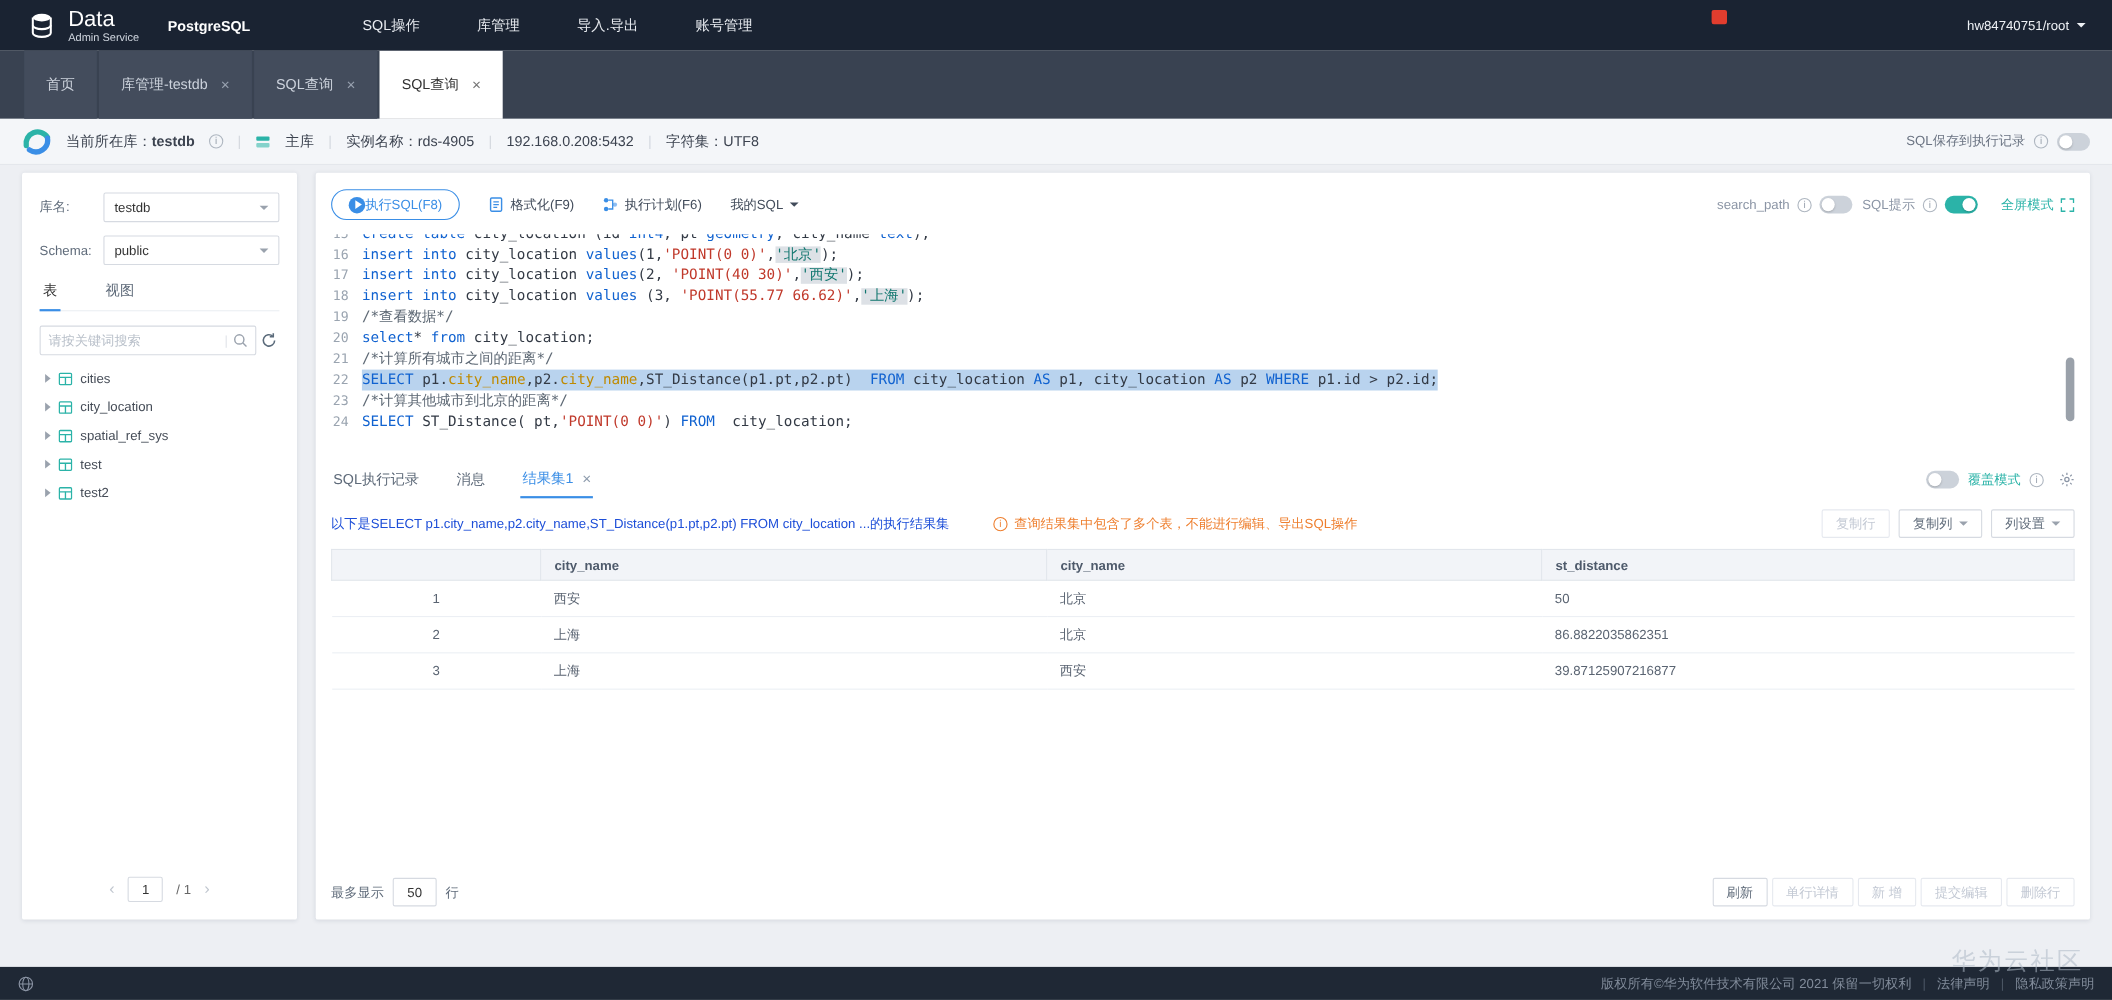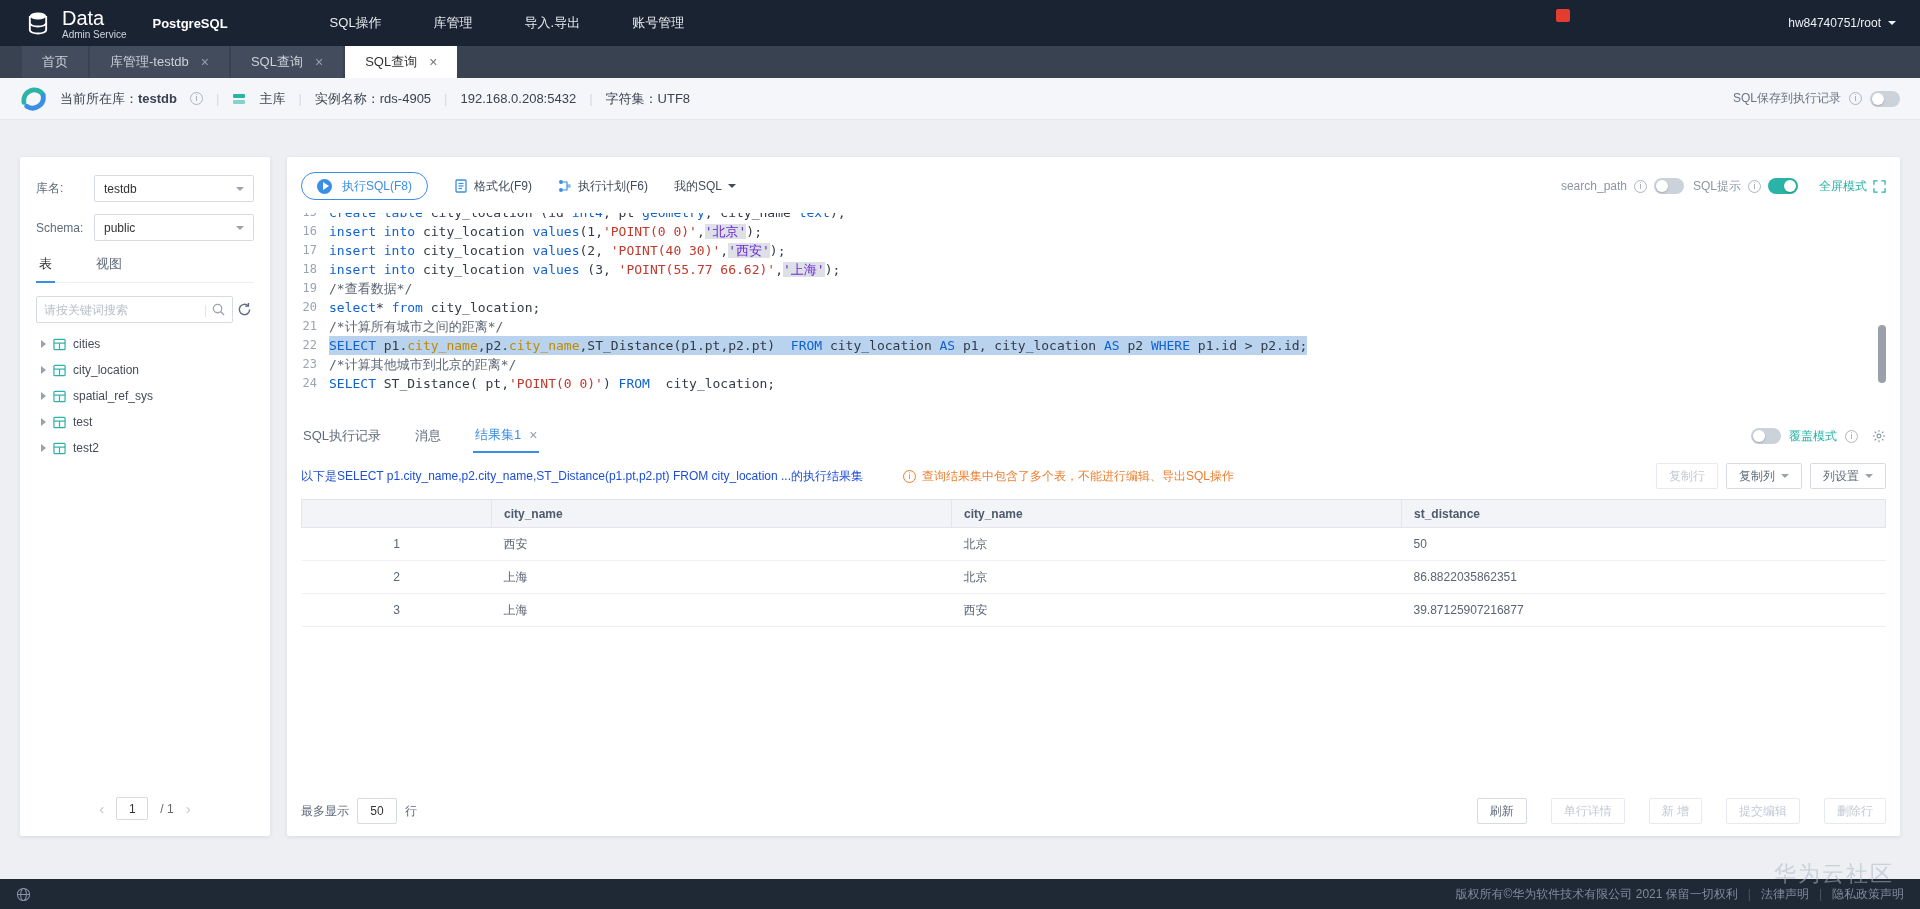--- a/index.html
+++ b/index.html
@@ -14,21 +14,21 @@
 .brand-line1{font-size:20px;font-weight:normal}
 .brand-line2{font-size:10px;color:#cfd5de}
 .brand-product{font-size:13px;font-weight:bold;margin-left:16px}
 .top-nav{display:flex;gap:52px;margin-left:102px;font-size:13px;color:#e8ebf0}
 .top-nav span{cursor:pointer}
 .top-badge{position:absolute;left:1556px;top:9px;width:14px;height:13px;background:#e23d2e;border-radius:2px}
 .top-user{margin-left:auto;display:flex;align-items:center;gap:7px;font-size:12px;color:#eef1f5;cursor:pointer}
 .caret-down{width:0;height:0;border-top:4px solid currentColor;border-left:4px solid transparent;border-right:4px solid transparent;display:inline-block}
 
 
-.tabbar{height:32px;background:#394251;display:flex;align-items:stretch;padding-left:22px}
+.tabbar{height:62px;background:#394251;display:flex;align-items:stretch;padding-left:22px}
 .tab{display:flex;align-items:center;gap:12px;padding:0 20px;font-size:13px;color:#ccd2dc;background:#434c5c;margin-right:2px;cursor:pointer;white-space:nowrap}
 .tab .tab-close{color:#97a0ae;font-size:14px;line-height:1}
 .tab.active{background:#fff;color:#333}
 .tab.active .tab-close{color:#777}
 
 
 .infobar{height:42px;background:#f4f6f9;border-bottom:1px solid #e4e7ec;display:flex;align-items:center;padding:0 20px;gap:13px;font-size:13px;color:#3c4350}
 .infobar b{font-weight:bold}
 .sep{color:#d4d8df}
 .i-icon{width:13px;height:13px;border:1px solid #aeb6c0;border-radius:50%;color:#98a1ad;font-size:9px;line-height:11px;text-align:center;display:inline-block;font-style:normal;flex:none}
@@ -61,40 +61,40 @@
 .tree{margin-top:8px}
 .tree-row{display:flex;align-items:center;gap:7px;height:26px;font-size:12px;color:#454c57;padding-left:5px;cursor:pointer}
 .caret-right{width:0;height:0;border-left:5px solid #9aa2ad;border-top:4px solid transparent;border-bottom:4px solid transparent;display:inline-block;flex:none}
 .sb-pg{position:absolute;bottom:16px;left:0;right:0;display:flex;align-items:center;justify-content:center;gap:12px;font-size:12px;color:#666}
 .pg-arrow{color:#c0c6cf;font-size:15px;cursor:pointer;line-height:1}
 .pg-box{width:32px;height:23px;border:1px solid #d6dae1;border-radius:2px;display:flex;align-items:center;justify-content:center;color:#333}
 
 
 .main{flex:1;height:679px;position:relative;padding:14px 14px 0 14px;display:flex;flex-direction:column}
 .toolbar{display:flex;align-items:center;height:30px;gap:26px;flex:none}
-.run-btn{display:flex;align-items:center;gap:10px;height:28px;padding:0 15px;border:1px solid #3a8ee6;border-radius:15px;color:#3a8ee6;font-size:12px;cursor:pointer;background:#fff}
+.run-btn{display:flex;align-items:center;gap:0;height:28px;padding:0 15px;border:1px solid #3a8ee6;border-radius:15px;color:#3a8ee6;font-size:12px;cursor:pointer;background:#fff}
 .play-ic{width:15px;height:15px;border-radius:50%;background:#3a8ee6;position:relative;flex:none}
 .play-ic::after{content:"";position:absolute;left:5.5px;top:3.5px;border-left:6px solid #fff;border-top:4px solid transparent;border-bottom:4px solid transparent}
 .tool-btn{display:flex;align-items:center;gap:6px;font-size:12px;color:#414b5a;cursor:pointer}
 .toolbar-right{margin-left:auto;display:flex;align-items:center;gap:9px;font-size:12px;color:#8b95a5}
 .tr-group{display:flex;align-items:center;gap:7px;}
 .fullscreen{color:#2bb3a8;display:flex;align-items:center;gap:6px;cursor:pointer;margin-left:12px}
 
 
 .editor{position:relative;margin-top:12px;height:200px;overflow:hidden;font-family:"DejaVu Sans Mono","Liberation Mono",monospace;font-size:13px;flex:none}
 .ed-inner{margin-top:-10px}
 .ed-line{display:flex;height:19px;line-height:19px;white-space:pre}
 .ed-no{width:28px;text-align:right;padding-right:12px;color:#9aa4b0;font-size:12px;flex:none}
 .ed-code{white-space:pre}
 .ed-line.sel .ed-code{background:#b9d3ee}
 .tk-kw{color:#1062d0}
 .tk-kw2{color:#1062d0}
 .tk-cmt{color:#5c6773}
 .tk-str{color:#c0392b}
-.tk-strh{color:#6d28d9;background:#dde1e6}
+.tk-strh{color:#0f766e;background:#dde1e6}
 .tk-num{color:#333a45}
 .tk-col{color:#bf8a00}
 .tk-tx{color:#333a45}
 .ed-scroll{position:absolute;right:0;top:0;bottom:0;width:8px}
 .ed-thumb{position:absolute;top:112px;height:58px;width:8px;background:#9aa1aa;border-radius:4px;cursor:pointer}
 
 
 .res-row{display:flex;align-items:center;margin-top:6px;height:34px;flex:none}
 .res-tabs{display:flex;gap:30px;height:100%}
 .res-tab{display:flex;align-items:center;gap:8px;font-size:13px;color:#5f6b7a;cursor:pointer;padding:0 2px}
@@ -115,21 +115,21 @@
 
 .grid-wrap{margin-top:10px;flex:none}
 table.grid{width:100%;border-collapse:collapse;table-layout:fixed}
 table.grid th{height:28px;background:#f2f4f8;border:1px solid #e2e6ec;font-size:12px;color:#4e5a6b;font-weight:bold;text-align:left;padding:0 12px}
 table.grid td{height:33px;border-bottom:1px solid #eceff4;font-size:12px;color:#5a6472;padding:0 12px;background:#fff}
 table.grid td.rownum{text-align:center}
 
 
 .main-footer{position:absolute;bottom:12px;left:14px;right:14px;display:flex;align-items:center;font-size:12px;color:#5f6b7a;gap:8px}
 .rows-input{width:40px;height:26px;border:1px solid #d6dae1;border-radius:2px;text-align:center;font-size:12px;color:#333;outline:none;font-family:"Liberation Sans",sans-serif}
-.mf-actions{margin-left:auto;display:flex;gap:24px}
+.mf-actions{margin-left:auto;display:flex;gap:4px}
 
 
 .footer{position:absolute;left:0;right:0;bottom:0;height:30px;background:#1f2835;display:flex;align-items:center;padding:0 16px;color:#818b9a;font-size:12px}
 .foot-right{margin-left:auto;display:flex;align-items:center;gap:10px}
 .foot-sep{color:#4a5563}
 .foot-link{cursor:pointer}
 .watermark{position:absolute;right:26px;bottom:20px;font-size:22px;color:#aeb9c6;opacity:.55;z-index:5;pointer-events:none;letter-spacing:2px}
 </style>
 </head>
 <body>

